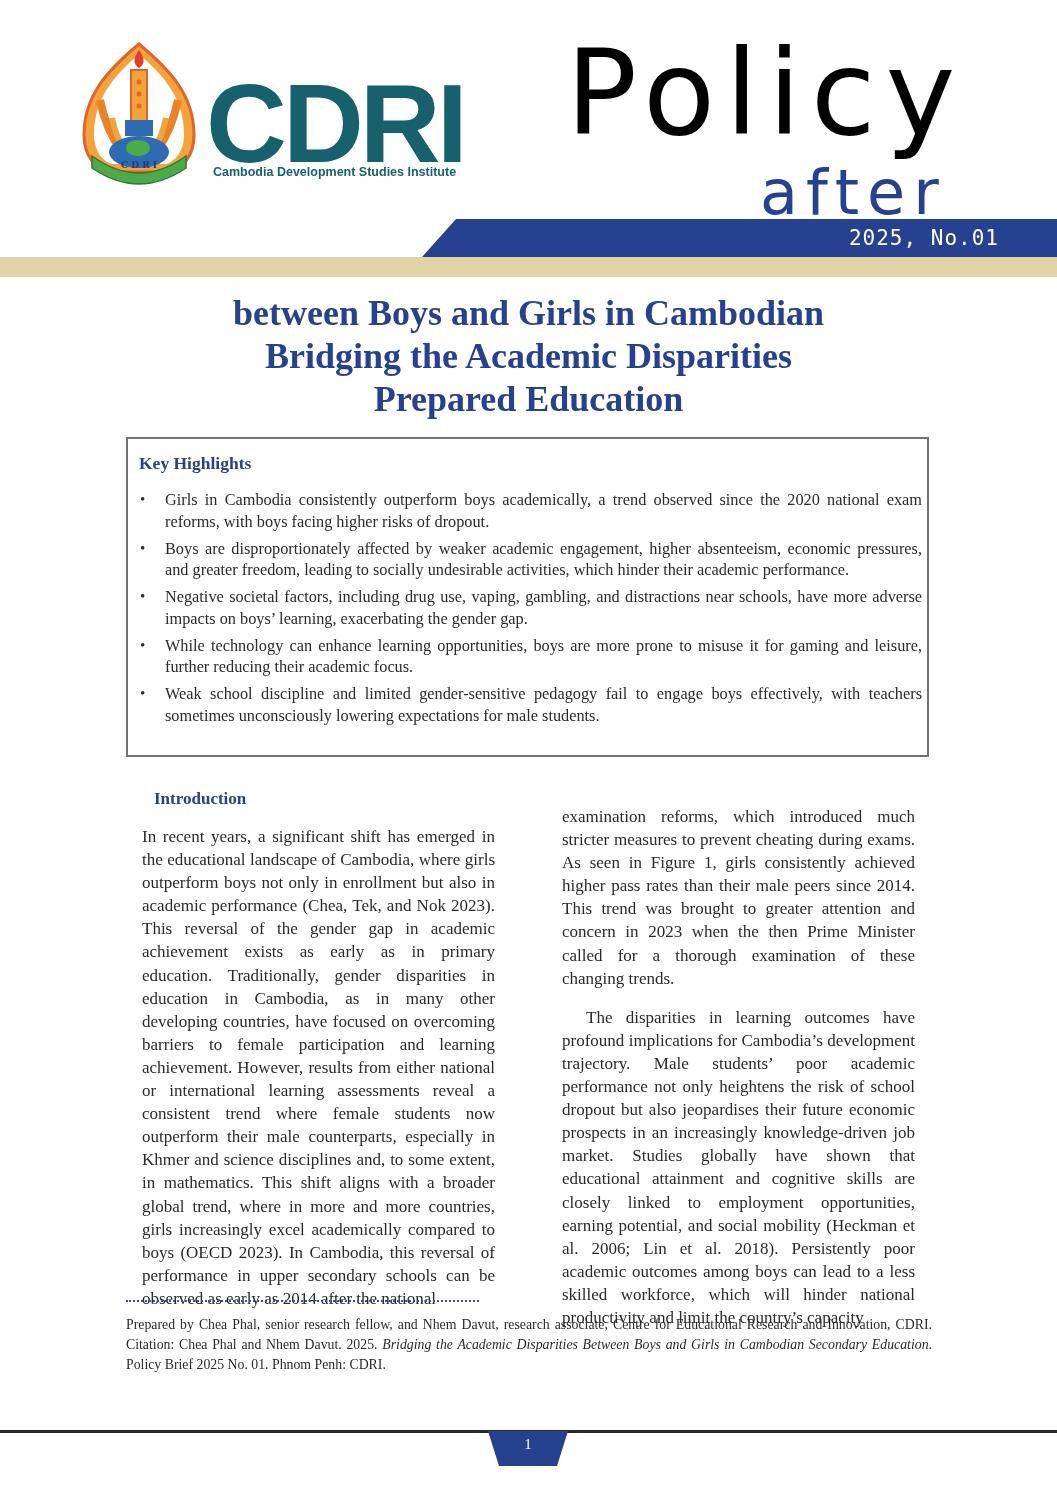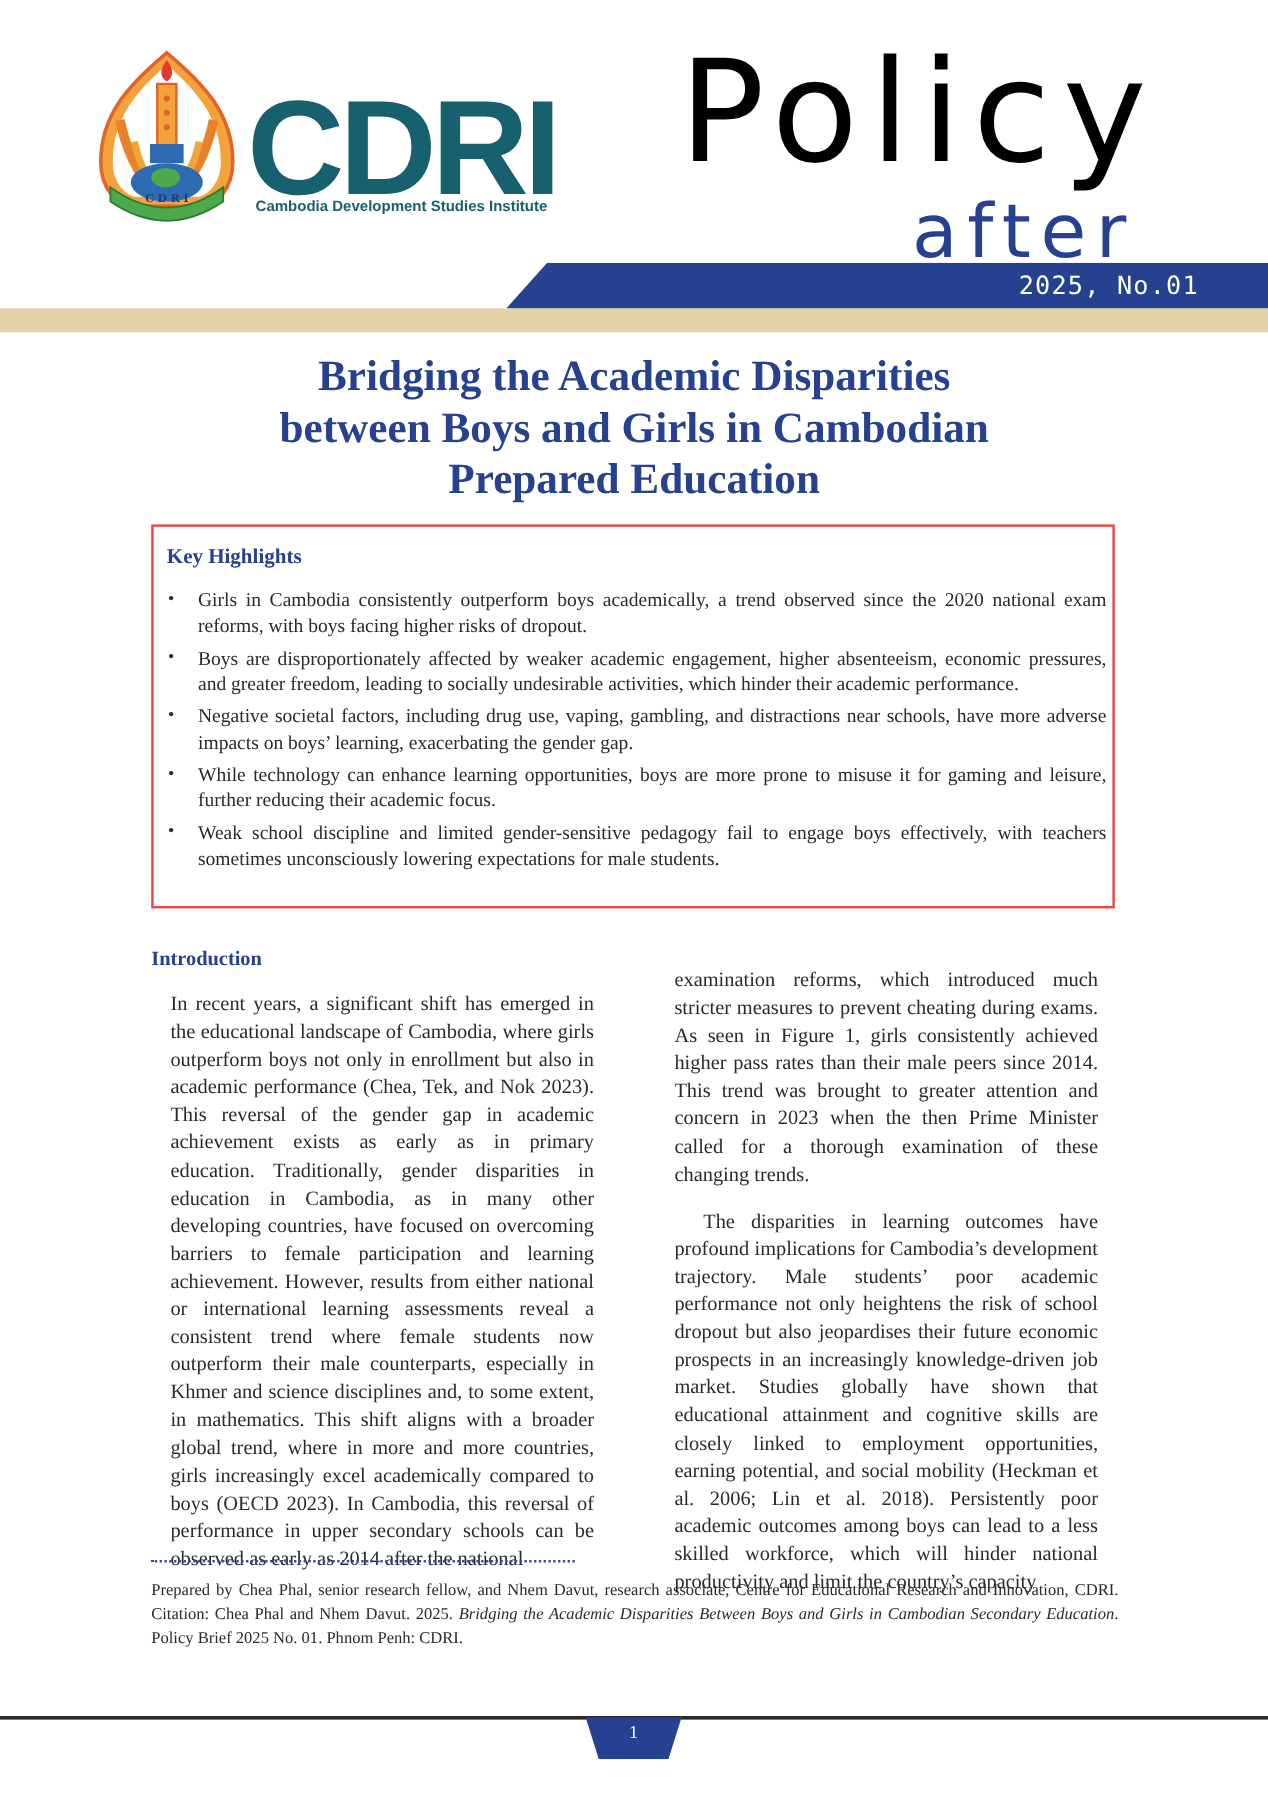--- a/index.html
+++ b/index.html
@@ -15,31 +15,31 @@
   #brief-word { left:760px; top:162px; font-family:"DejaVu Sans","Liberation Sans",sans-serif; font-size:62px; line-height:1; color:#25418f; letter-spacing:8px; z-index:1; }
 
   #blue-band { left:0; top:219px; width:1057px; height:38px; z-index:2; }
   #issue-label { right:58px; top:226px; font-family:"DejaVu Sans Mono","Liberation Mono",monospace; font-size:21px; color:#ffffff; z-index:3; letter-spacing:1px; }
   #tan-band { left:0; top:257px; width:1057px; height:20px; background:#e3d1a8; }
 
   
   #title { left:100px; top:292px; width:857px; text-align:center; font-family:"Liberation Serif","DejaVu Serif",serif; font-weight:bold; font-size:36px; line-height:43px; color:#25418f; }
 
   
-  #highlights { left:126px; top:437px; width:803px; height:320px; border:2px solid #ef4444; box-sizing:border-box; }
+  #highlights { left:126px; top:437px; width:803px; height:320px; border:2px solid #737373; box-sizing:border-box; }
   #hl-heading { position:absolute; left:11px; top:14px; font-weight:bold; font-size:17.5px; color:#25418f; }
   #hl-list { position:absolute; left:12px; top:50px; width:782px; margin:0; padding:0; list-style:none; }
   #hl-list li { position:relative; padding-left:25px; font-size:16.3px; line-height:21.5px; margin-bottom:5.5px; text-align:justify; color:#2a2a2a; }
   #hl-list li .bullet { position:absolute; left:0; top:0; font-size:15px; }
 
   
   .col { width:385px; font-size:17px; line-height:23.1px; text-align:justify; color:#2a2a2a; }
   #col-left { left:126px; top:789px; }
   #col-right { left:546px; top:789px; }
-  .section-heading { font-weight:bold; color:#25418f; font-size:17px; line-height:20px; }
+  .section-heading { font-weight:bold; color:#25418f; font-size:17px; line-height:20px;margin-left:28px; }
   .para { margin:16px; }
   .indent { text-indent:24px; }
 
   
   #dotted-rule { left:126px; top:1300px; width:353px; height:0; border-top:2px dotted #3a4c9a; }
   #footnote { left:126px; top:1315px; width:806px; font-size:13.8px; line-height:20px; text-align:justify; color:#2a2a2a; }
 
   
   #footer-rule { left:0; top:1430px; width:1057px; height:3px; background:#2a2a2a; }
   #page-tab { left:488px; top:1431px; width:80px; height:35px; z-index:2; }
@@ -78,22 +78,22 @@
 <div id="policy-word" class="abs">Policy</div>
 <div id="brief-word" class="abs">after</div>
 
 <svg id="blue-band" class="abs" viewBox="0 0 1057 38" preserveAspectRatio="none">
   <polygon points="456,0 1057,0 1057,38 422,38" fill="#25418f"></polygon>
 </svg>
 <div id="issue-label" class="abs">2025, No.01</div>
 <div id="tan-band" class="abs"></div>
 
 <div id="title" class="abs">
+  <div>between Boys and Girls in Cambodian</div>
   <div>Bridging the Academic Disparities</div>
-  <div>between Boys and Girls in Cambodian</div>
   <div>Prepared Education</div>
 </div>
 
 <div id="highlights" class="abs">
   <div id="hl-heading">Key Highlights</div>
   <ul id="hl-list">
     <li><span class="bullet">•</span><span>Girls in Cambodia consistently outperform boys academically, a trend observed since the 2020 national exam reforms, with boys facing higher risks of dropout.</span></li>
     <li><span class="bullet">•</span><span>Boys are disproportionately affected by weaker academic engagement, higher absenteeism, economic pressures, and greater freedom, leading to socially undesirable activities, which hinder their academic performance.</span></li>
     <li><span class="bullet">•</span><span>Negative societal factors, including drug use, vaping, gambling, and distractions near schools, have more adverse impacts on boys’ learning, exacerbating the gender gap.</span></li>
     <li><span class="bullet">•</span><span>While technology can enhance learning opportunities, boys are more prone to misuse it for gaming and leisure, further reducing their academic focus.</span></li>

